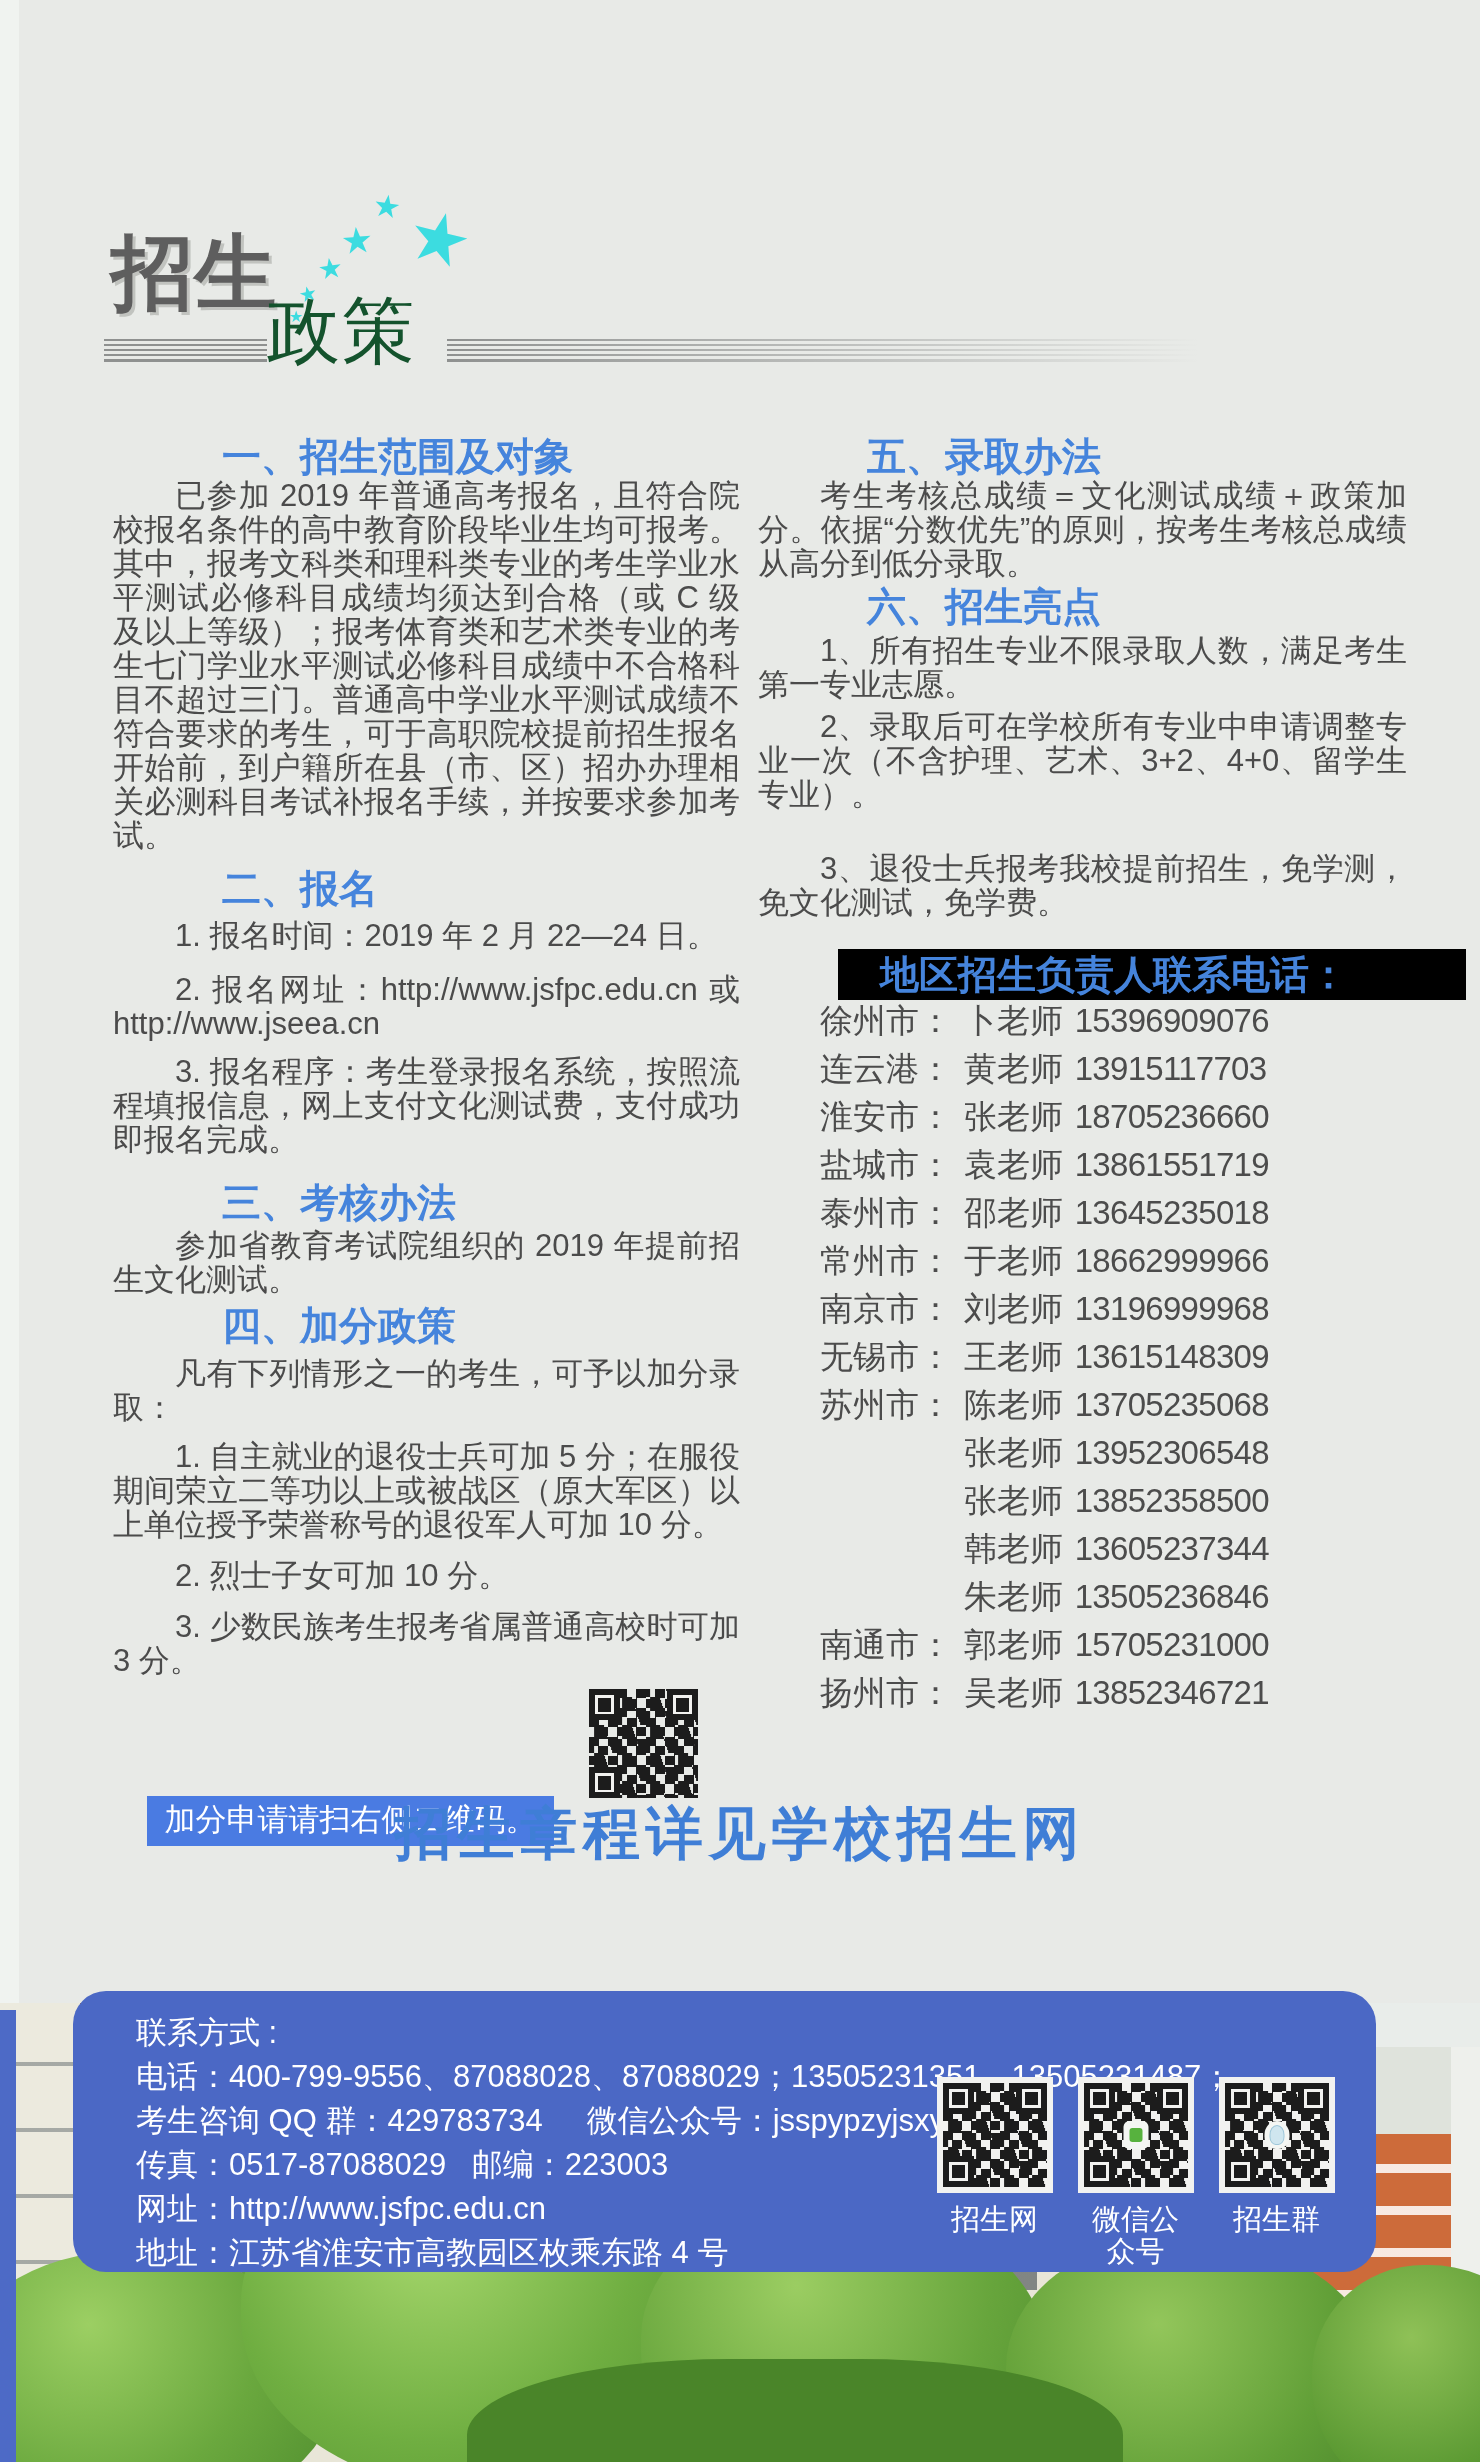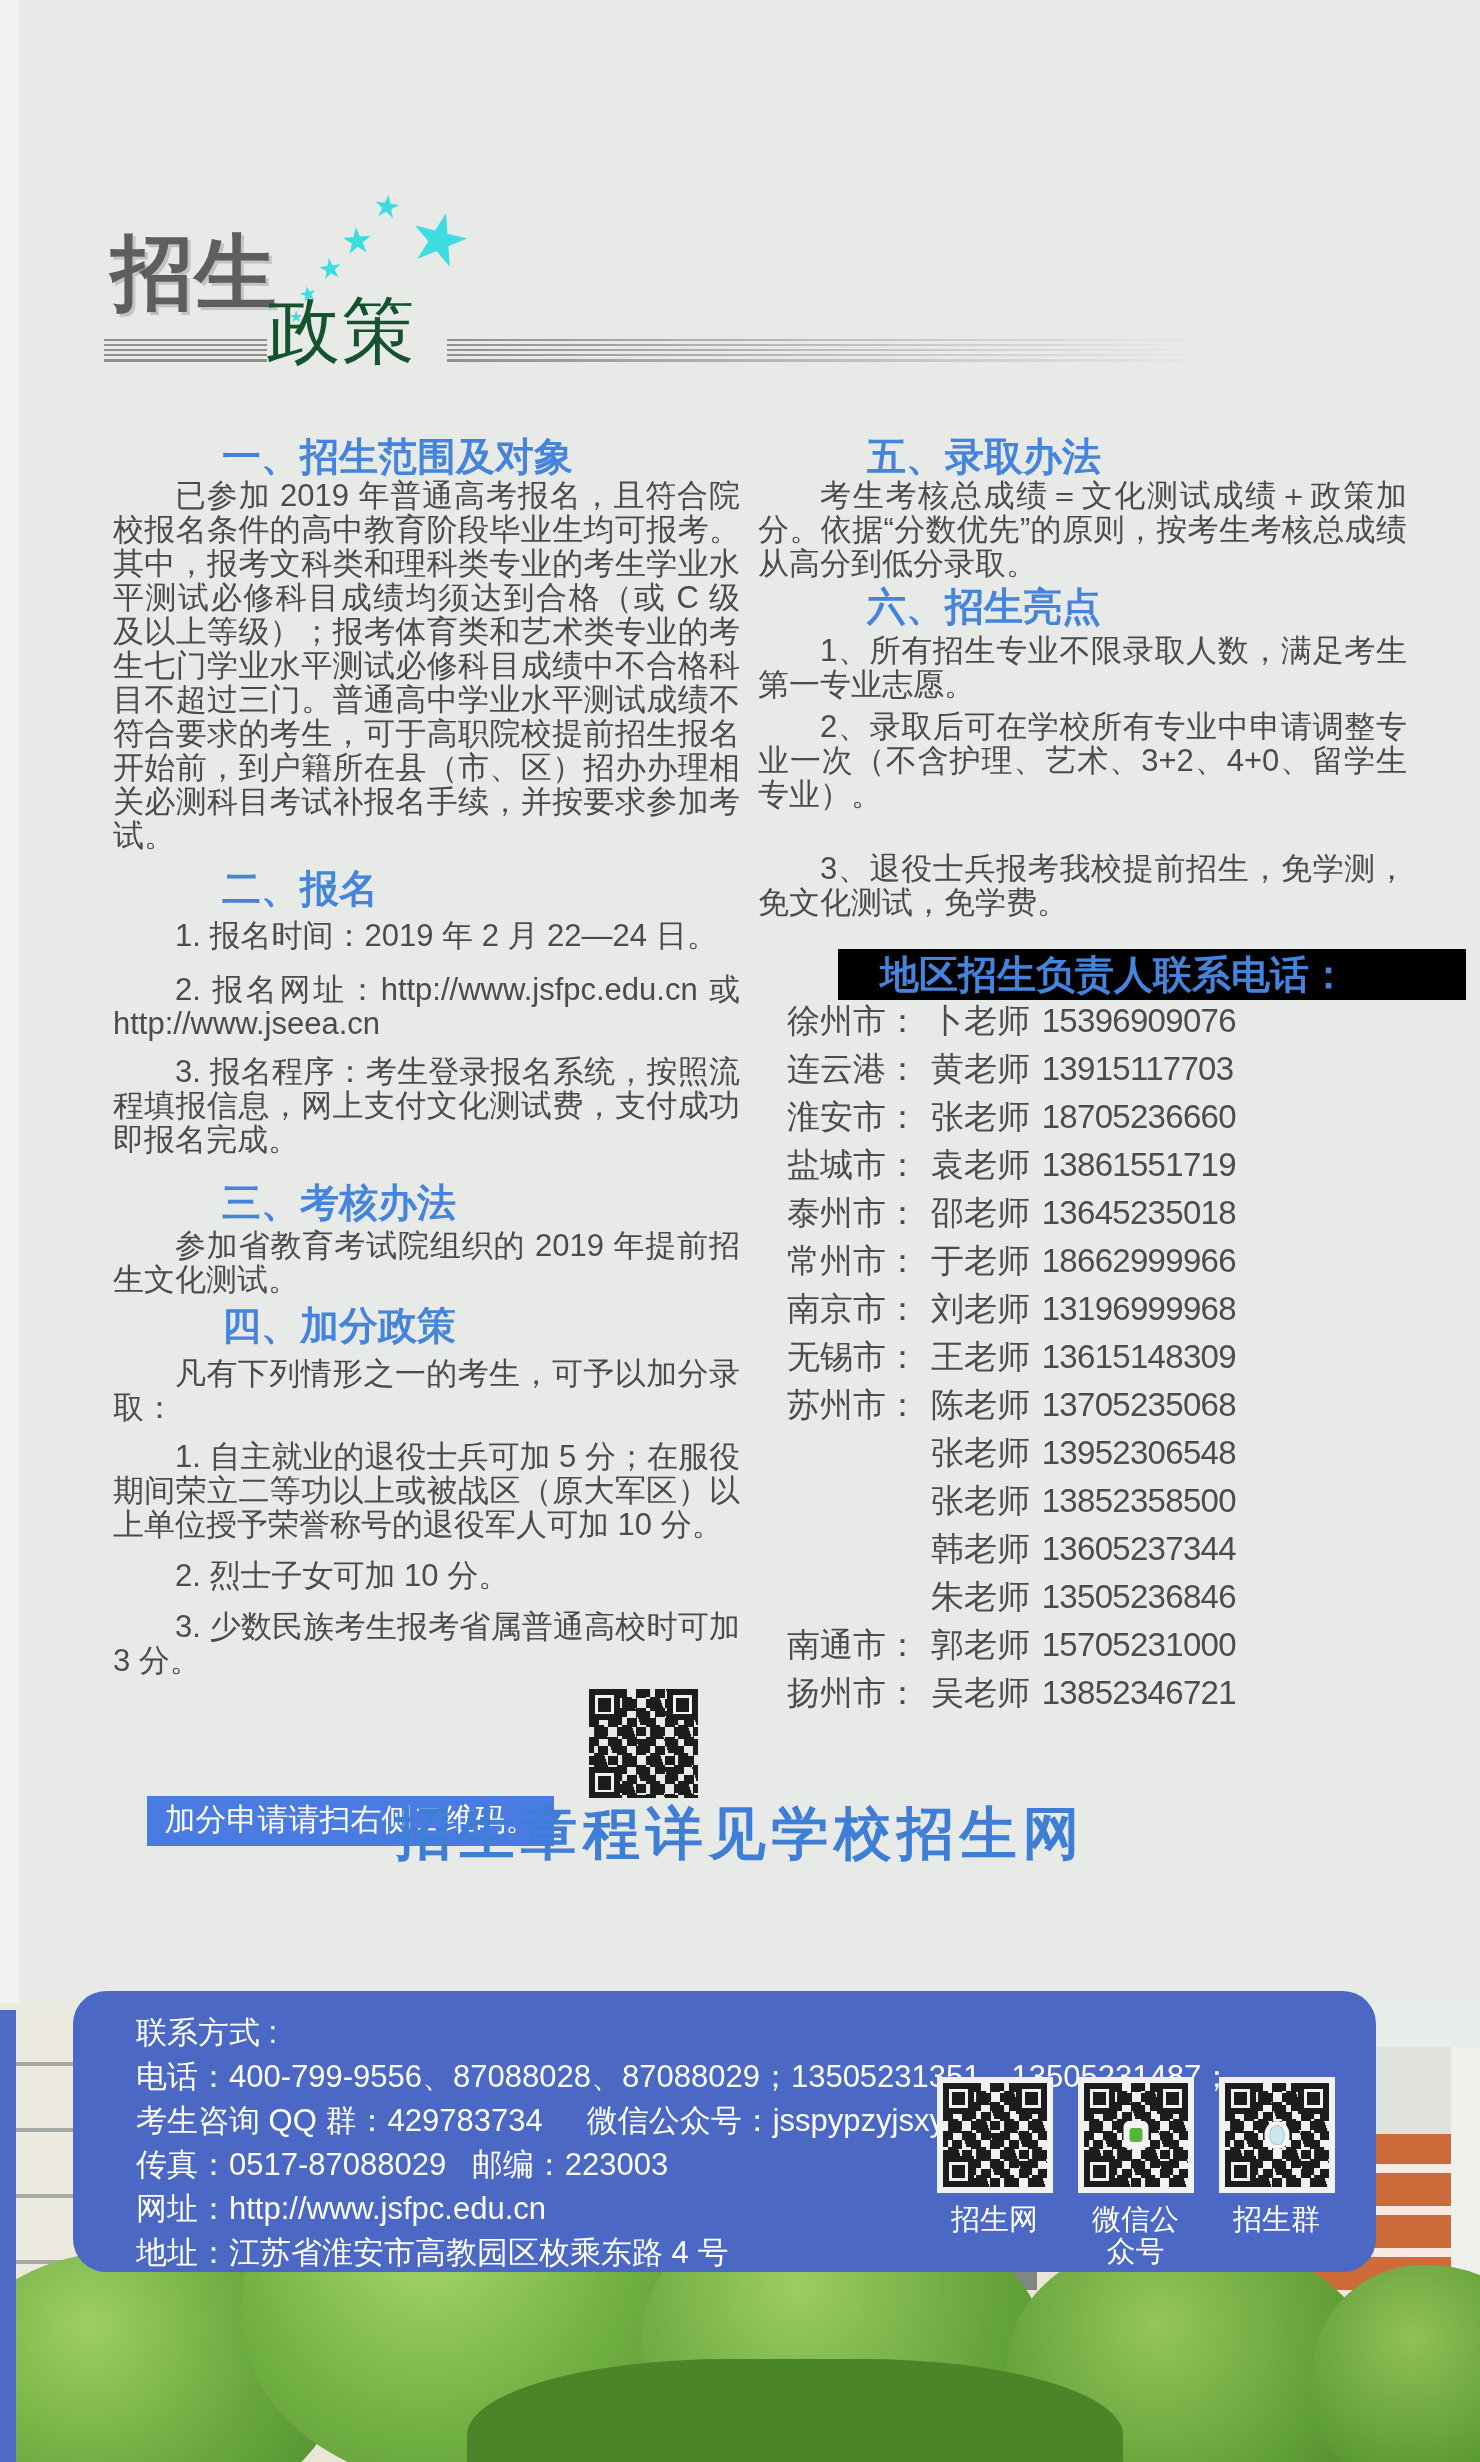--- a/index.html
+++ b/index.html
@@ -51,21 +51,21 @@
   .fin-tl{left:0;top:0;} .fin-tr{right:0;top:0;} .fin-bl{left:0;bottom:0;}
 
   .bonus-box{display:inline-block;margin:-10.2px 0 0 34px;padding:7.3px 17.5px 8.7px 17.5px;
              background:#4a7be2;color:#ffffff;font-size:31px;line-height:34px;}
 
   
   .contacts-heading{margin-top:29px;margin-left:80px;width:628px;background:#000000;
                     padding:5.8px 0 5.8px 42px;font-size:39px;line-height:39px;color:#4584dc;font-weight:bold;box-sizing:border-box;}
   .contact-list{margin-top:4.4px;margin-left:29px;}
   .contact-row{display:flex;align-items:baseline;height:48px;font-size:33px;color:#4c4c4c;}
-  .c-city{width:144px;flex:none;}
+  .c-city{width:144px;flex:none;margin-left:33px;}
   .c-person{flex:none;}
   .c-phone{margin-left:11.7px;letter-spacing:-0.7px;}
 
   
   .banner{position:absolute;left:0;top:1803px;width:1480px;text-align:center;
           font-size:57px;line-height:60px;font-weight:bold;color:#3f7ed6;letter-spacing:5.8px;}
 
   
   .photo{position:absolute;left:0;top:2003px;width:1480px;height:459px;background:#dfe3dc;overflow:hidden;}
   .bld{position:absolute;}

